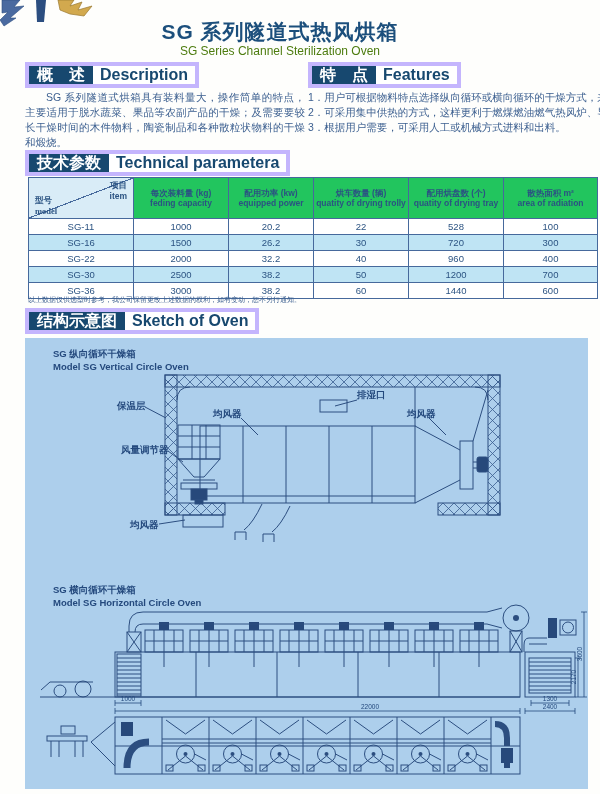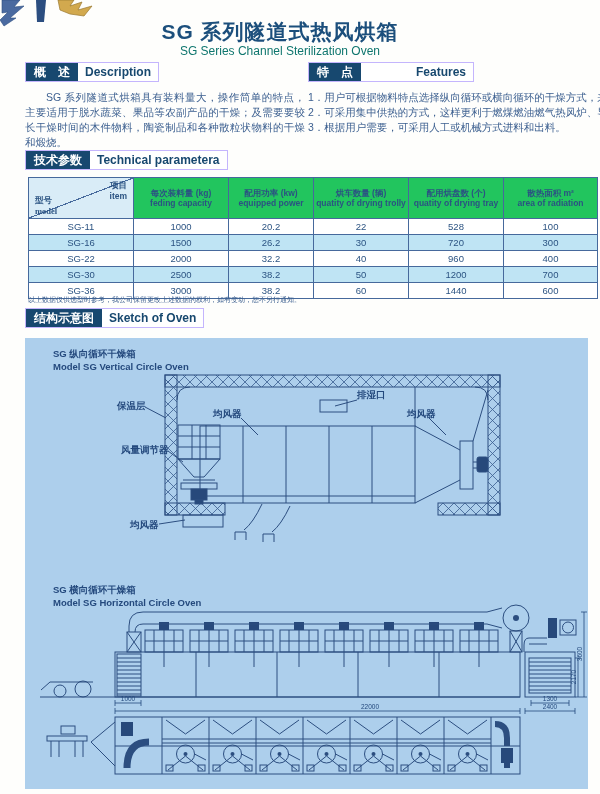--- a/index.html
+++ b/index.html
@@ -2,24 +2,24 @@
 <html><head>
 <meta charset="utf-8">
 <style>
   html,body{margin:0;padding:0;}
   body{font-family:"Liberation Sans","DejaVu Sans",sans-serif;background:#e8e8e8;}
   .page{position:relative;width:600px;height:794px;background:#fefefc;overflow:hidden;margin:0 auto;}
 
   .title{position:absolute;top:18px;left:0;right:40px;text-align:center;
          font-size:21px;font-weight:bold;color:#1c4f7c;letter-spacing:1px;}
   .subtitle{position:absolute;top:44px;left:0;right:40px;text-align:center;
-         font-size:12px;color:#0f766e;}
-
-  .sec{position:absolute;display:inline-flex;border:1px solid #c4b5fd;background:#fff;
-       font-size:12px;line-height:16px;white-space:nowrap;}
+         font-size:12px;color:#4d7c0f;}
+
+  .sec{position:absolute;display:inline-flex;border:4px solid #c4b5fd;background:#fff;
+       font-size:16px;line-height:16px;white-space:nowrap;}
   .sec .zh{background:#17486f;color:#ffffff;font-weight:bold;padding:1px 8px;}
   .sec .en{color:#17486f;font-weight:bold;padding:1px 7px;}
 
   .desc-body{position:absolute;left:25px;top:90px;width:280px;font-size:10.5px;
              line-height:15px;color:#3d6090;text-align:justify;text-indent:2em;}
   .feat-body{position:absolute;left:308px;top:90px;width:292px;overflow:hidden;
              font-size:10.5px;line-height:15px;color:#3d6090;}
   .feat-line{white-space:nowrap;overflow:hidden;}
 
   .tbl-wrap{position:absolute;left:28px;top:177px;width:569px;}
@@ -59,21 +59,21 @@
   </svg>
 
   <div class="title">SG  系列隧道式热风烘箱</div>
   <div class="subtitle">SG Series Channel Sterilization Oven</div>
 
   <div class="sec" style="left:25px;top:62px;">
     <span class="zh">概　述</span>
     <span class="en">Description</span>
   </div>
 
-  <div class="sec" style="left:308px;top:62px;gap:48px;">
+  <div class="sec" style="left:308px;top:62px;">
     <span class="zh">特　点</span>
     <span class="en">Features</span>
   </div>
 
   <div class="desc-body">SG 系列隧道式烘箱具有装料量大，操作简单的特点，主要适用于脱水蔬菜、果品等农副产品的干燥；及需要要较长干燥时间的木件物料，陶瓷制品和各种散粒状物料的干燥和煅烧。</div>
 
   <div class="feat-body">
     <div class="feat-line">1．用户可根据物料特点选择纵向循环或横向循环的干燥方式，来提高效率及产品质量；</div>
     <div class="feat-line">2．可采用集中供热的方式，这样更利于燃煤燃油燃气热风炉、导热油炉等热源连接，方便</div>
     <div class="feat-line">3．根据用户需要，可采用人工或机械方式进料和出料。</div>

